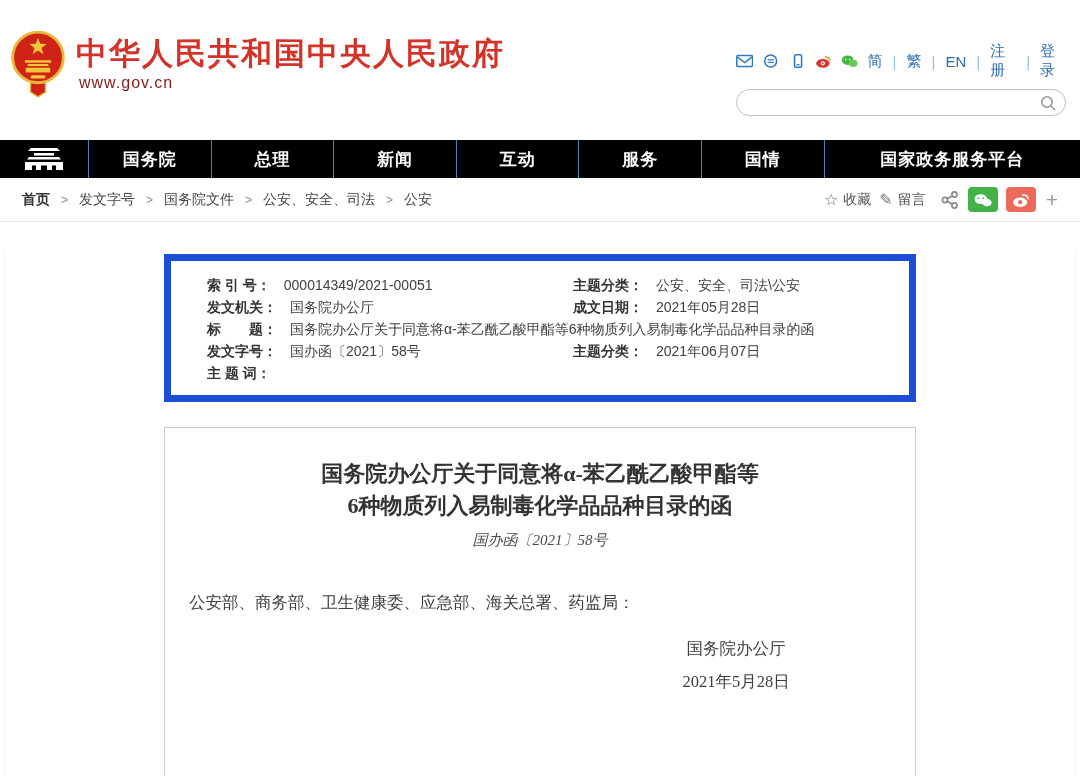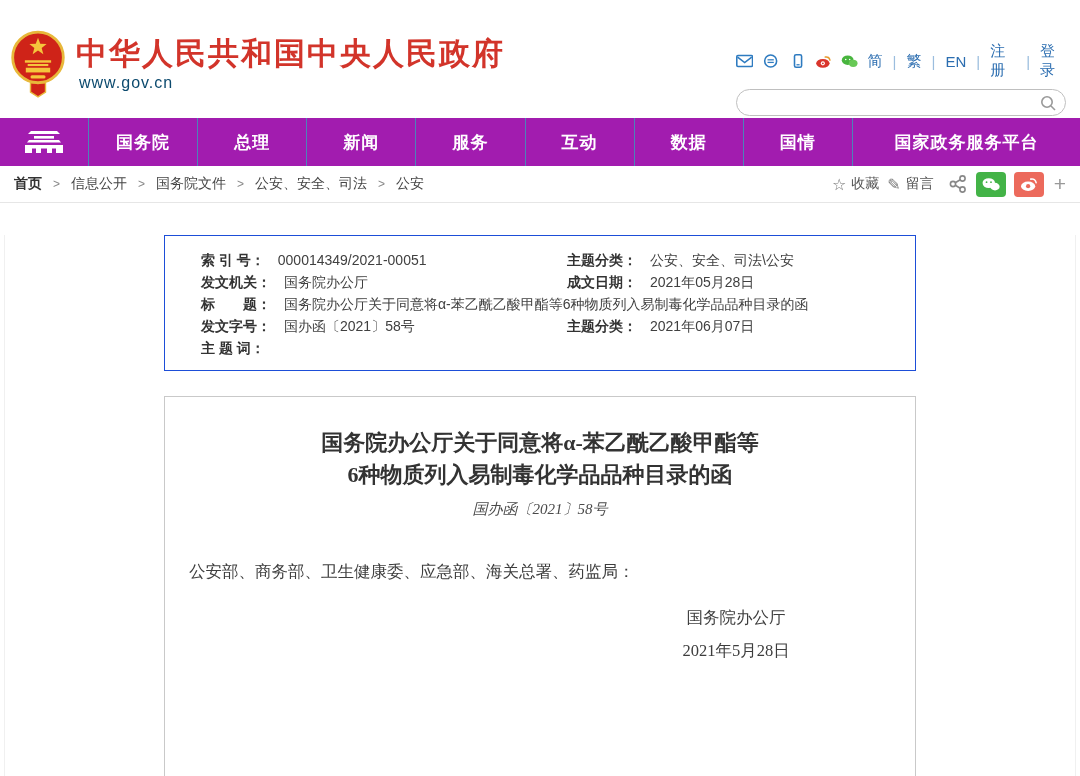--- a/index.html
+++ b/index.html
@@ -1,65 +1,65 @@
 <!DOCTYPE html>
 <html><head>
 <meta charset="utf-8">
 <style>
   * { margin:0; padding:0; box-sizing:border-box; }
   html,body { width:1080px; height:776px; overflow:hidden; background:#fff;
     font-family:"Liberation Sans","DejaVu Sans",sans-serif; }
 
   
-  .header { position:relative; height:118px; background:#fff;padding-left:21px; }
+  .header { position:relative; height:140px; background:#fff;padding-left:21px; }
   .emblem { position:absolute; left:8px; top:26px; width:60px; height:76px; }
   .site-title { position:absolute; left:76px; top:33px; font-size:31px; font-weight:bold;
     color:#d2342a; letter-spacing:2px; white-space:nowrap; }
-  .site-url { position:absolute; left:79px; top:74px; font-size:16px; color:#0c4a6e; letter-spacing:1px; }
+  .site-url { position:absolute; left:79px; top:74px; font-size:16px; color:#7f1d1d; letter-spacing:1px; }
   .header-right { position:absolute; right:14px; top:42px; width:330px; }
   .icon-row { display:flex; align-items:center; justify-content:flex-end; gap:9px;
     font-size:15px; color:#2b6db0; }
   .icon-row .sep { color:#9bbdde; margin:0 1px; }
   .icon-row a { color:#2b6db0; text-decoration:none; cursor:pointer; }
   .hicon { width:20px; height:18px; display:inline-block; }
   .search-box { margin-top:9px; height:27px; border:1px solid #bfbfbf; border-radius:14px;
     position:relative; background:#fff; }
   .search-box input { position:absolute; left:12px; top:1px; width:280px; height:23px;
     border:none; outline:none; font-size:13px; background:transparent; }
   .search-glass { position:absolute; right:8px; top:4px; width:18px; height:18px; cursor:pointer; }
 
   
-  .nav { display:flex; height:48px; background:#a21caf; }
+  .nav { display:flex; height:38px; background:#000000; }
   .nav-home { width:88px; display:flex; align-items:center; justify-content:center; cursor:pointer; }
   .nav-item { flex:1; display:flex; align-items:center; justify-content:center;
     color:#fff; font-size:17px; font-weight:bold; letter-spacing:1px;
     border-left:1px solid #4d83b8; cursor:pointer; white-space:nowrap; }
   .nav-item.wide { flex:2.1; }
 
   
-  .crumb-bar { display:flex; align-items:center; height:37px; padding:0 14px;
+  .crumb-bar { display:flex; align-items:center; height:44px; padding:0 22px;
     border-bottom:1px solid #e6e6e6; font-size:14px; color:#454545; }
   .crumb { cursor:pointer; }
   .crumb.first { font-weight:bold; color:#333; }
   .crumb-sep { margin:0 11px; color:#888; font-size:12px; }
   .page-actions { margin-left:auto; display:flex; align-items:center; gap:8px; color:#555; }
   .act { display:flex; align-items:center; gap:5px; cursor:pointer; font-size:14px; color:#555; }
   .act .g { font-size:16px; color:#777; }
   .share-svg { width:20px; height:20px; cursor:pointer; margin-left:6px; }
   .badge { width:30px; height:25px; border-radius:4px; display:flex; align-items:center;
     justify-content:center; cursor:pointer; }
   .badge.wechat { background:#43b347; }
   .badge.weibo { background:#ec6a5c; }
   .plus { font-size:21px; color:#999; cursor:pointer; margin-left:2px; }
 
   
   .content { height:582px; border-left:1px solid #f0f0f0; border-right:1px solid #f0f0f0;
     margin:0 4px; background:#fff; }
 
-  .meta-box { width:752px; margin:32px auto 0; border:1px solid #1d4ed8;
+  .meta-box { width:752px; margin:32px auto 0; border:7px solid #1d4ed8;
     padding:13px 0 11px; font-size:14px; color:#333; }
   .m-row { display:flex; line-height:22px; }
   .m-left { width:402px; padding-left:36px; display:flex; }
   .m-right { flex:1; display:flex; }
   .m-full { padding-left:36px; padding-right:16px; display:flex; line-height:22px; white-space:nowrap; }
   .lbl { font-weight:bold; white-space:pre; margin-right:13px; color:#333; }
   .val { color:#404040; white-space:nowrap; }
 
   .doc-box { width:752px; margin:25px auto 0; border:1px solid #c9c9c9; height:560px;
     padding-top:30px; font-family:"Liberation Serif","DejaVu Serif",serif; color:#3d3d3d; }
@@ -138,31 +138,30 @@
     <svg width="50" height="26" viewBox="0 0 50 26">
       <path d="M12 2 h26 l3 3 h-32 z" fill="#fff"></path>
       <rect x="15" y="7" width="20" height="2.6" fill="#fff"></rect>
       <path d="M10 11 h30 l2 2.6 h-34 z" fill="#fff"></path>
       <path d="M6 16 h38 v8 h-7 v-4.5 h-4 v4.5 h-5 v-4.5 h-6 v4.5 h-5 v-4.5 h-4 v4.5 h-7 z" fill="#fff"></path>
     </svg>
   </div>
   <div class="nav-item">国务院</div>
   <div class="nav-item">总理</div>
   <div class="nav-item">新闻</div>
+  <div class="nav-item">互动</div>
   <div class="nav-item">服务</div>
-  <div class="nav-item">互动</div>
-  <div class="nav-item">数据</div>
   <div class="nav-item">国情</div>
   <div class="nav-item wide">国家政务服务平台</div>
 </div>
 
 <div class="crumb-bar">
   <span class="crumb first">首页</span>
   <span class="crumb-sep">&gt;</span>
-  <span class="crumb">信息公开</span>
+  <span class="crumb">发文字号</span>
   <span class="crumb-sep">&gt;</span>
   <span class="crumb">国务院文件</span>
   <span class="crumb-sep">&gt;</span>
   <span class="crumb">公安、安全、司法</span>
   <span class="crumb-sep">&gt;</span>
   <span class="crumb">公安</span>
 
   <div class="page-actions">
     <div class="act">
       <span class="g">☆</span>

